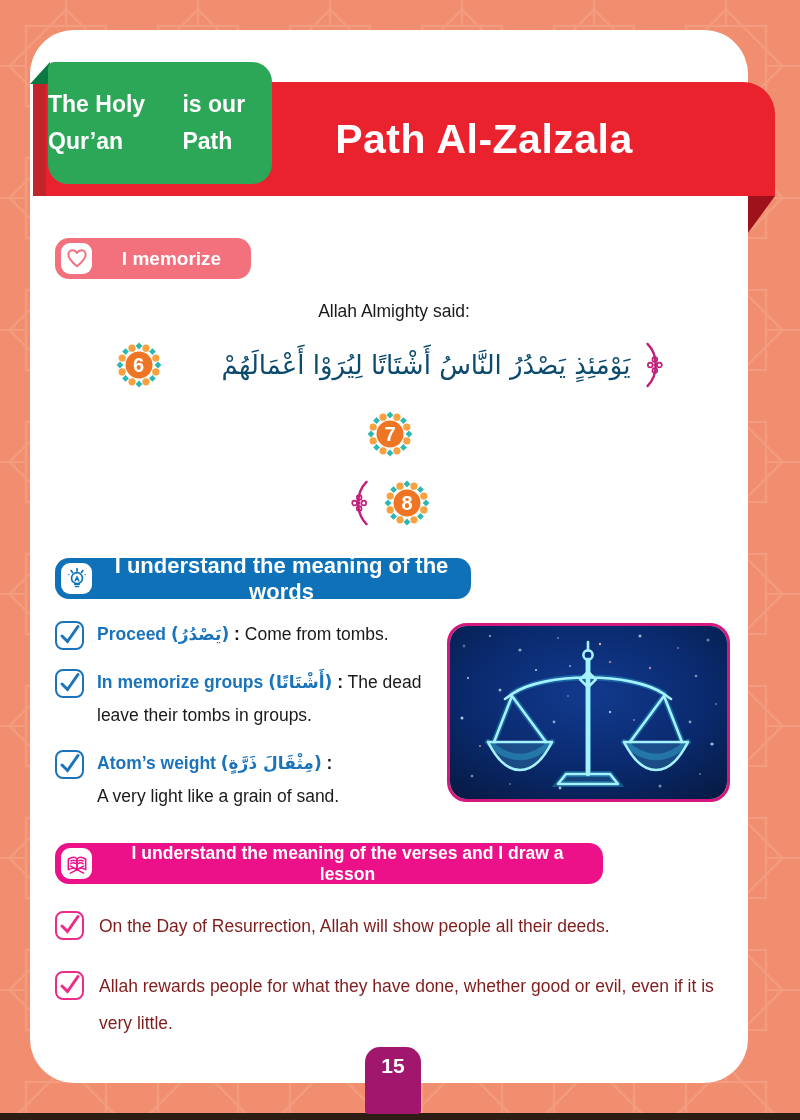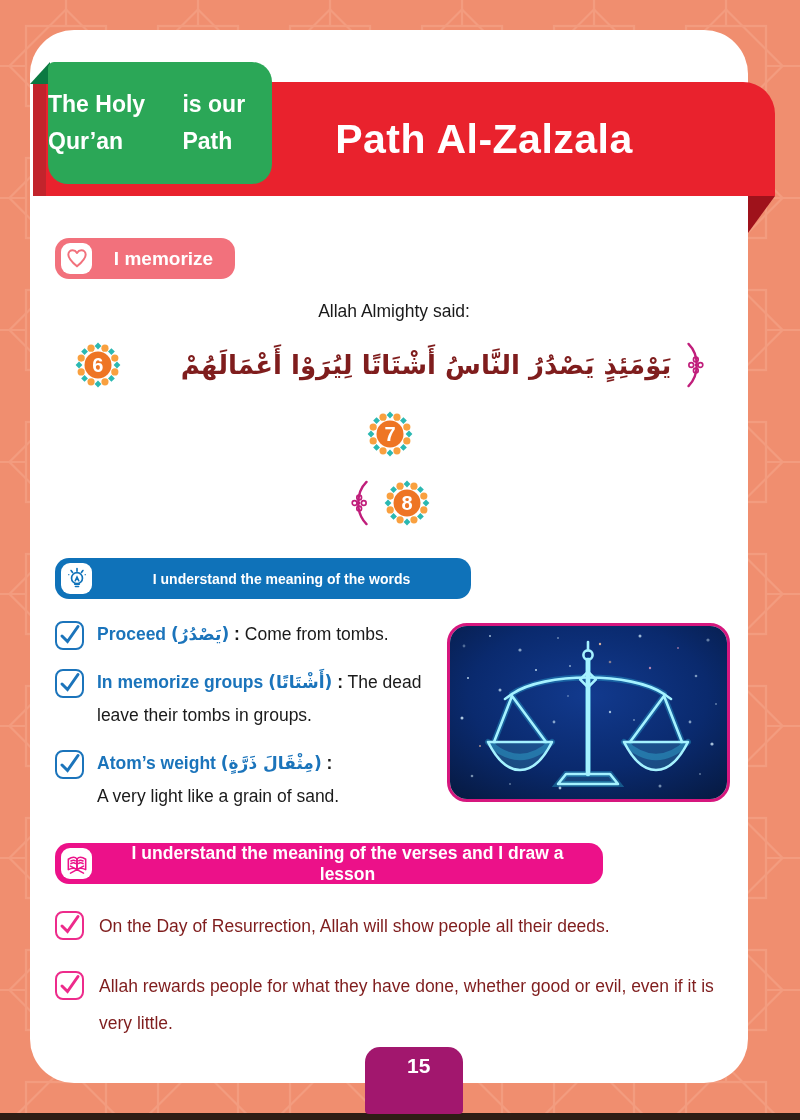--- a/index.html
+++ b/index.html
@@ -19,32 +19,32 @@
   .green-fold{position:absolute;left:30px;top:62px;width:20px;height:22px;background:var(--greenDark,#0B7A42);
           clip-path:polygon(100% 0,100% 100%,0 100%);z-index:4;}
   .green-tab{position:absolute;left:48px;top:62px;width:224px;height:122px;background:var(--green,#2BA757);
           border-radius:20px;border-top-left-radius:6px;z-index:5;display:flex;flex-direction:row;align-items:center;justify-content:center;}
   .green-tab span{color:#fff;font-size:23px;font-weight:bold;line-height:37px;}
 
   
   .badge{position:absolute;display:flex;align-items:center;border-radius:14px;height:41px;z-index:2;}
   .badge-icon{width:31px;height:31px;background:#fff;border-radius:9px;margin-left:6px;display:flex;align-items:center;justify-content:center;flex:none;}
   .badge-label{color:#fff;font-weight:bold;flex:1;text-align:center;padding:0 12px;}
-  .badge-memorize{left:55px;top:238px;width:180px;background:var(--pinkBadge,#F2717C);}
+  .badge-memorize{left:55px;top:238px;width:196px;background:var(--pinkBadge,#F2717C);}
   .badge-memorize .badge-label{font-size:19px;}
   .badge-words{left:55px;top:558px;width:416px;background:var(--blueBadge,#0F72B9);}
-  .badge-words .badge-label{font-size:14px;}
+  .badge-words .badge-label{font-size:22px;}
   .badge-lesson{left:55px;top:843px;width:548px;background:var(--magentaBadge,#EC1189);}
   .badge-lesson .badge-label{font-size:17.5px;}
 
   
   .said-line{position:absolute;left:30px;top:301px;width:728px;text-align:center;font-size:17.5px;color:#1a1a1a;z-index:2;}
   .verses{position:absolute;left:60px;top:336px;width:660px;display:flex;flex-direction:column;gap:11px;z-index:2;}
   .verse-line{direction:rtl;display:flex;align-items:center;justify-content:center;gap:12px;height:58px;}
-  .ayah-text{font-family:"DejaVu Sans",sans-serif;font-weight:bold;font-size:26px;color:#7f1d1d;white-space:nowrap;margin-left:48px;}
+  .ayah-text{font-family:"DejaVu Sans",sans-serif;font-weight:normal;font-size:26px;color:#0c4a6e;white-space:nowrap;margin-left:48px;}
   .medallion{position:relative;width:46px;height:46px;flex:none;}
   .medallion svg{position:absolute;left:0;top:0;}
   .medallion .num{position:absolute;left:0;top:0;width:46px;height:46px;display:flex;align-items:center;justify-content:center;
        color:#fff;font-size:20px;font-weight:bold;font-family:"Liberation Sans",sans-serif;}
   .ornament{flex:none;display:flex;align-items:center;}
 
   
   .vocab{position:absolute;left:55px;top:618px;width:368px;z-index:2;}
   .vocab-item{display:flex;gap:13px;margin-bottom:15px;}
   .vocab-text{font-size:17.5px;color:#1a1a1a;line-height:33px;}
@@ -60,21 +60,21 @@
        border:3px solid #D6177E;box-sizing:border-box;overflow:hidden;}
   .scales-card svg{display:block;}
 
   
   .lesson{position:absolute;left:55px;top:908px;width:690px;z-index:2;}
   .lesson-point{display:flex;gap:15px;margin-bottom:23px;}
   .lesson-text{font-size:17.5px;color:#7f1d1d;line-height:37px;max-width:648px;}
 
   
   .page-tab{position:absolute;left:365px;top:1047px;width:56px;height:67px;background:var(--magentaDeep,#A2176E);
-       border-radius:15px 15px 4px 4px;z-index:5;display:flex;padding-left:42px;}
+       border-radius:15px 15px 4px 4px;z-index:5;display:flex;justify-content:center;}
   .page-tab span{color:#fff;font-size:21px;font-weight:bold;margin-top:7px;}
 </style>
 </head>
 <body>
 
 <div class="canvas">
 
   <svg class="frame-bg" width="800" height="1120" viewBox="0 0 800 1120">
     <defs>
       <pattern id="geo" width="132" height="132" patternUnits="userSpaceOnUse">

